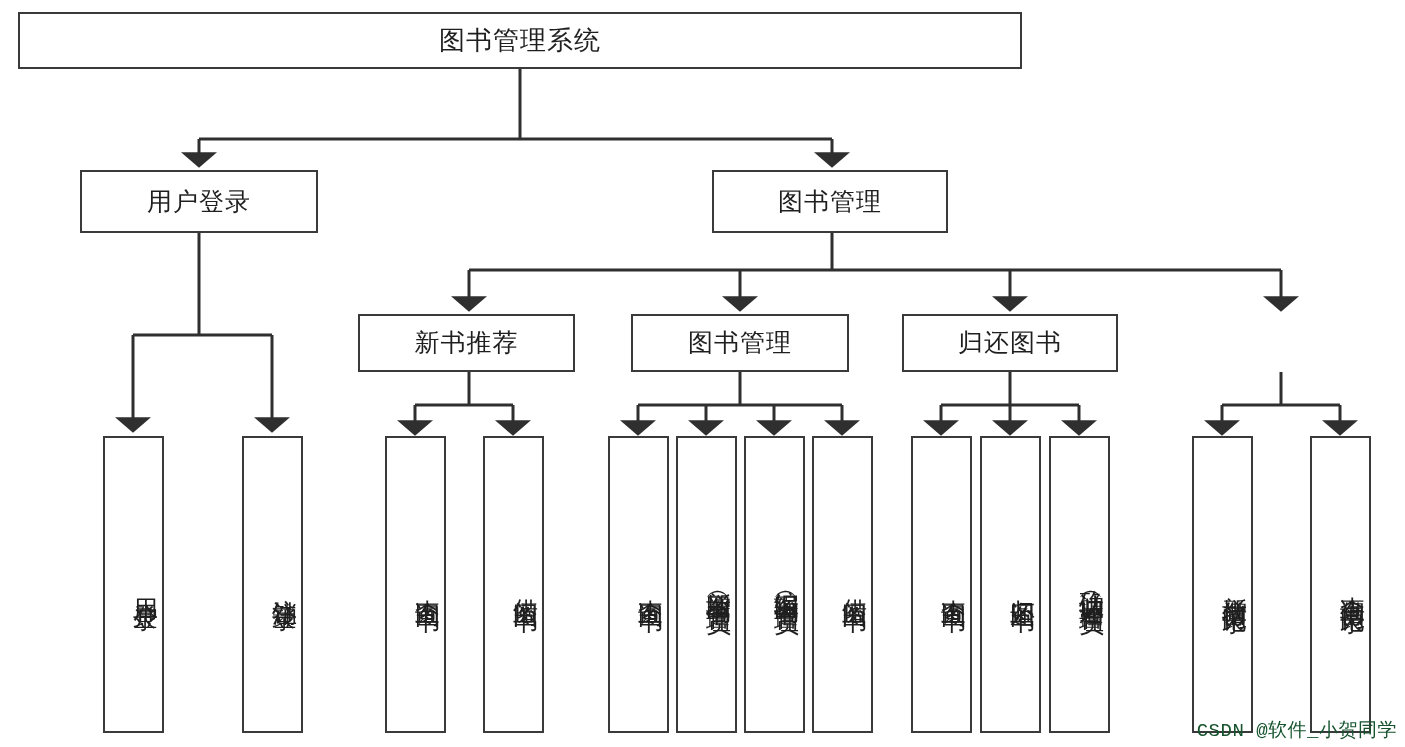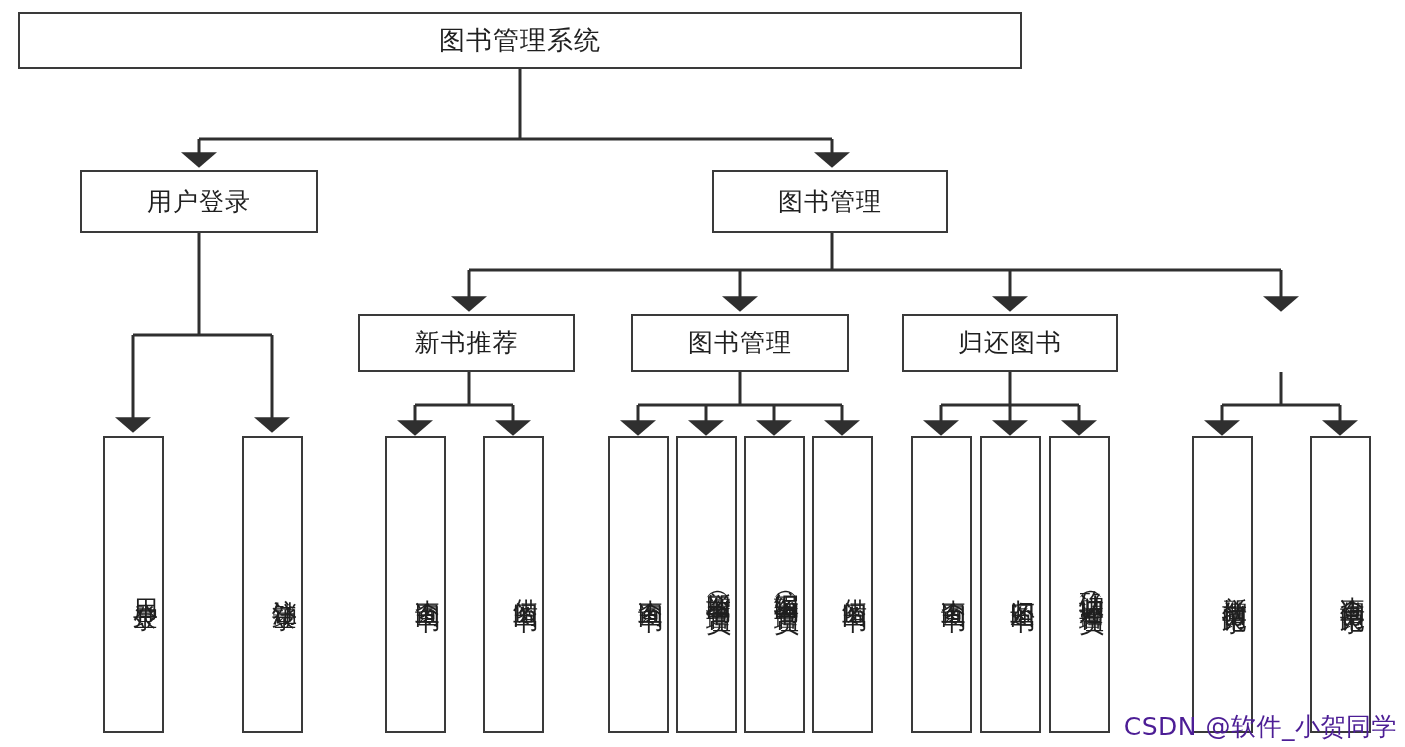--- a/index.html
+++ b/index.html
@@ -59,25 +59,26 @@
     text-orientation: upright;
     display: block;
   }
   .node.root {
     font-size: 26px;
   }
   .watermark {
     position: absolute;
     right: 8px;
     bottom: 4px;
-    font-size: 25px;
-    color: #4c1d95;
+    font-size: 19px;
+    color: #14532d;
     letter-spacing: 0.5px;
     white-space: nowrap;
     user-select: none;
+    font-family: Liberation Mono, monospace;
   }
 </style>
 </head>
 <body>
 
 <div id="canvas">
 
   <svg id="wires" viewBox="0 0 1405 747" xmlns="http://www.w3.org/2000/svg">
     <defs>
       <marker id="arrow" markerWidth="10" markerHeight="12" refX="2.6" refY="6" orient="auto" markerUnits="strokeWidth">

